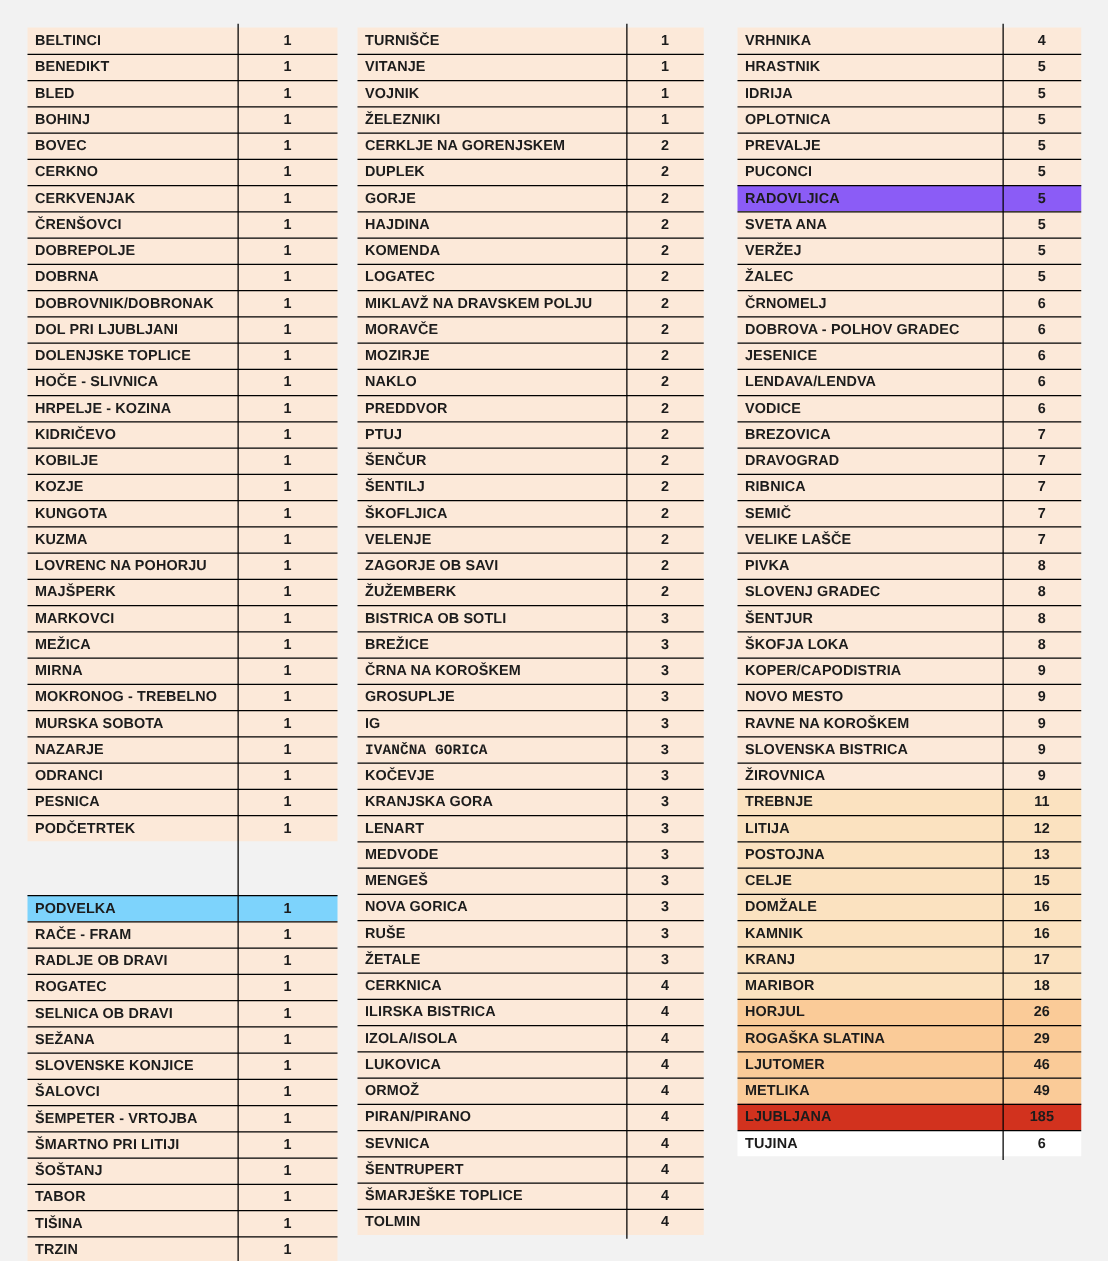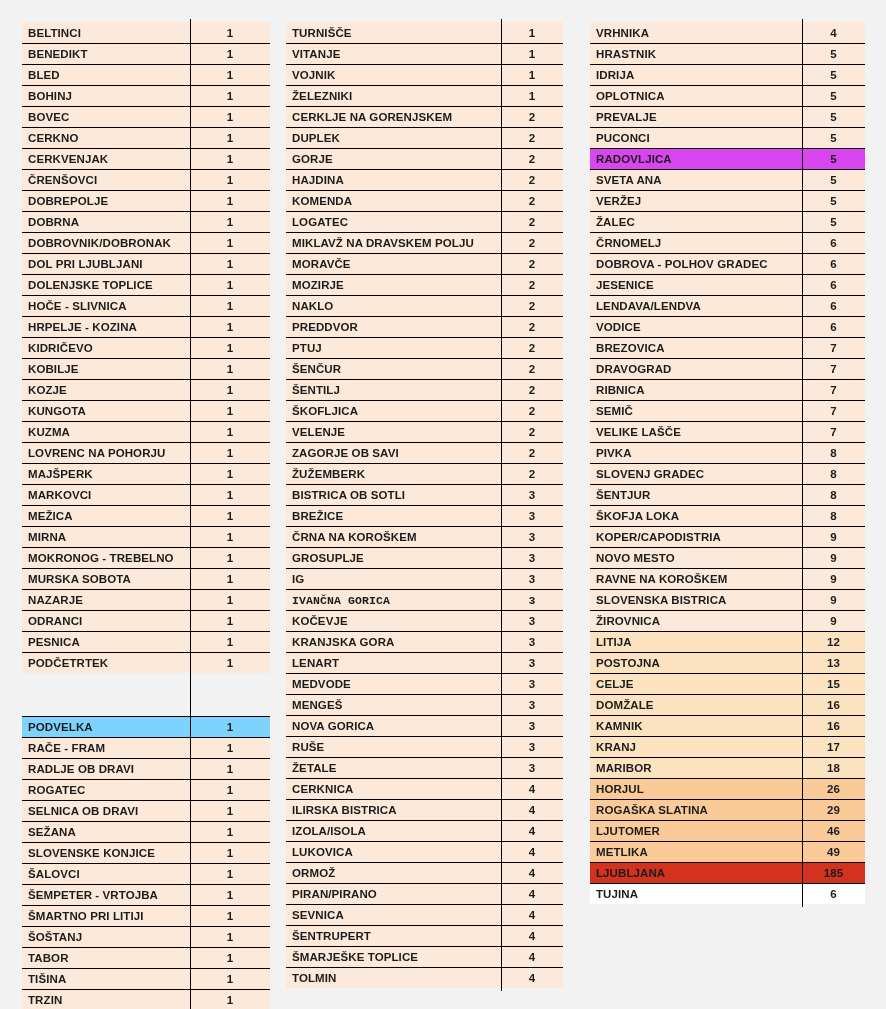--- a/index.html
+++ b/index.html
@@ -435,21 +435,21 @@
       <div class="cell value">5</div>
     </div>
     <div class="row" style="background: rgb(252, 233, 217);">
       <div class="cell name">PREVALJE</div>
       <div class="cell value">5</div>
     </div>
     <div class="row" style="background: rgb(252, 233, 217);">
       <div class="cell name">PUCONCI</div>
       <div class="cell value">5</div>
     </div>
-    <div class="row" style="background: #d946ef;">
+    <div class="row" style="background: #8b5cf6;">
       <div class="cell name">RADOVLJICA</div>
       <div class="cell value">5</div>
     </div>
     <div class="row" style="background: rgb(252, 233, 217);">
       <div class="cell name">SVETA ANA</div>
       <div class="cell value">5</div>
     </div>
     <div class="row" style="background: rgb(252, 233, 217);">
       <div class="cell name">VERŽEJ</div>
       <div class="cell value">5</div>
@@ -526,20 +526,24 @@
       <div class="cell name">RAVNE NA KOROŠKEM</div>
       <div class="cell value">9</div>
     </div>
     <div class="row" style="background: rgb(252, 233, 217);">
       <div class="cell name">SLOVENSKA BISTRICA</div>
       <div class="cell value">9</div>
     </div>
     <div class="row" style="background: rgb(252, 233, 217);">
       <div class="cell name">ŽIROVNICA</div>
       <div class="cell value">9</div>
+    </div>
+    <div class="row" style="background: rgb(251, 226, 192);">
+      <div class="cell name">TREBNJE</div>
+      <div class="cell value">11</div>
     </div>
     <div class="row" style="background: rgb(251, 226, 192);">
       <div class="cell name">LITIJA</div>
       <div class="cell value">12</div>
     </div>
     <div class="row" style="background: rgb(251, 226, 192);">
       <div class="cell name">POSTOJNA</div>
       <div class="cell value">13</div>
     </div>
     <div class="row" style="background: rgb(251, 226, 192);">

